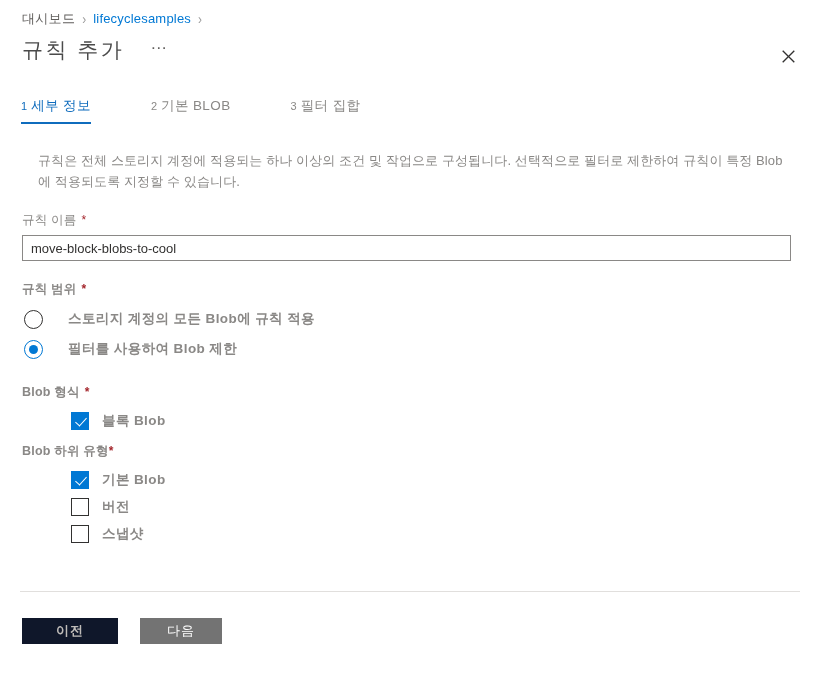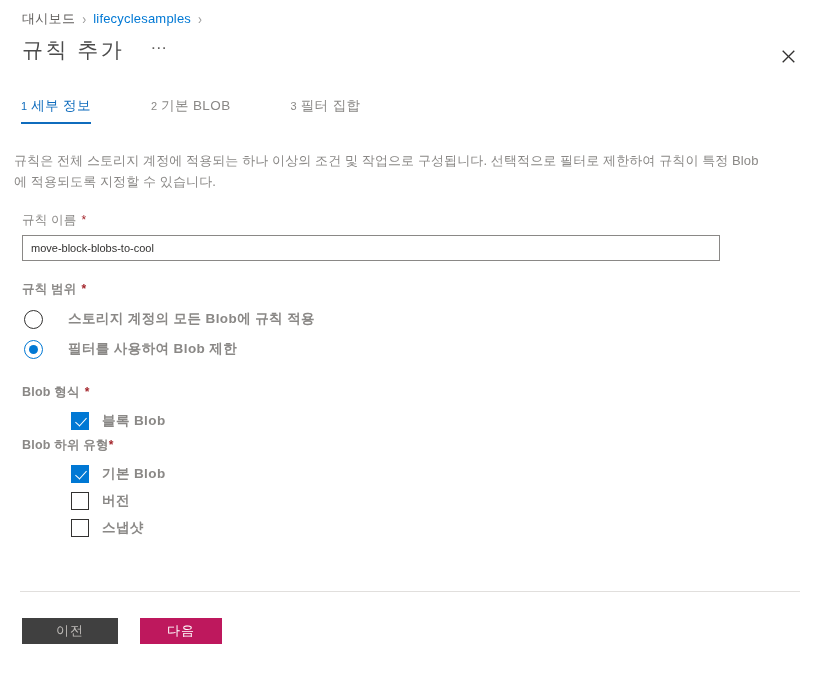--- a/index.html
+++ b/index.html
@@ -112,21 +112,21 @@
     content: "";
     position: absolute;
     left: 0; right: 0; bottom: 0;
     height: 2px;
     background: #0F6CBD;
   }
 
   
   .description {
     position: absolute;
-    left: 14px;
+    left: 38px;
     top: 150px;
     width: 750px;
     font-size: 13px;
     line-height: 21px;
     color: #8A8886;
     letter-spacing: .1px;
   }
 
   
   .form-area {
@@ -139,26 +139,26 @@
     font-size: 12.5px;
     color: #8A8886;
     line-height: 16px;
     margin-bottom: 7px;
     letter-spacing: .2px;
   }
   .req { color: #A4262C; font-size: 12px; }
   .req.spaced { margin-left: 5px; }
 
   .text-input {
-    width: 698px;
+    width: 769px;
     height: 26px;
     border: 1px solid #8A8886;
     background: #ffffff;
     font-family: "Liberation Sans", sans-serif;
-    font-size: 11px;
+    font-size: 13px;
     color: #323130;
     padding: 4px 8px;
     outline: none;
     display: block;
   }
 
   .group { margin-top: 20px; font-weight: bold; }
 
   
   .radio-row {
@@ -257,26 +257,27 @@
     height: 26px;
     min-width: 96px;
     border: none;
     font-family: "Liberation Sans", sans-serif;
     font-size: 13px;
     letter-spacing: 1px;
     cursor: pointer;
     padding: 0 14px;
   }
   .btn-secondary {
-    background: #404040;
+    background: #0f172a;
     color: #BEBBB8;
     cursor: default;
+    font-weight: bold;
   }
   .btn-primary {
-    background: #be185d;
+    background: #737373;
     color: #ffffff;
     margin-left: 22px;
     min-width: 82px;
   }
 </style>
 </head>
 <body>
 
 <div class="breadcrumb">
   <span class="crumb-static">대시보드</span>
@@ -337,21 +338,21 @@
   <div class="group">
     <div class="field-label">
       <span>Blob 형식</span><span class="req spaced">*</span>
     </div>
     <div class="check-row checked">
       <span class="check-mark"></span>
       <span class="check-label">블록 Blob</span>
     </div>
   </div>
 
-  <div class="group" style="margin-top:3px;">
+  <div class="group" style="margin-top:9px;">
     <div class="field-label">
       <span>Blob 하위 유형</span><span class="req">*</span>
     </div>
     <div class="check-row checked">
       <span class="check-mark"></span>
       <span class="check-label">기본 Blob</span>
     </div>
     <div class="check-row">
       <span class="check-mark"></span>
       <span class="check-label">버전</span>

